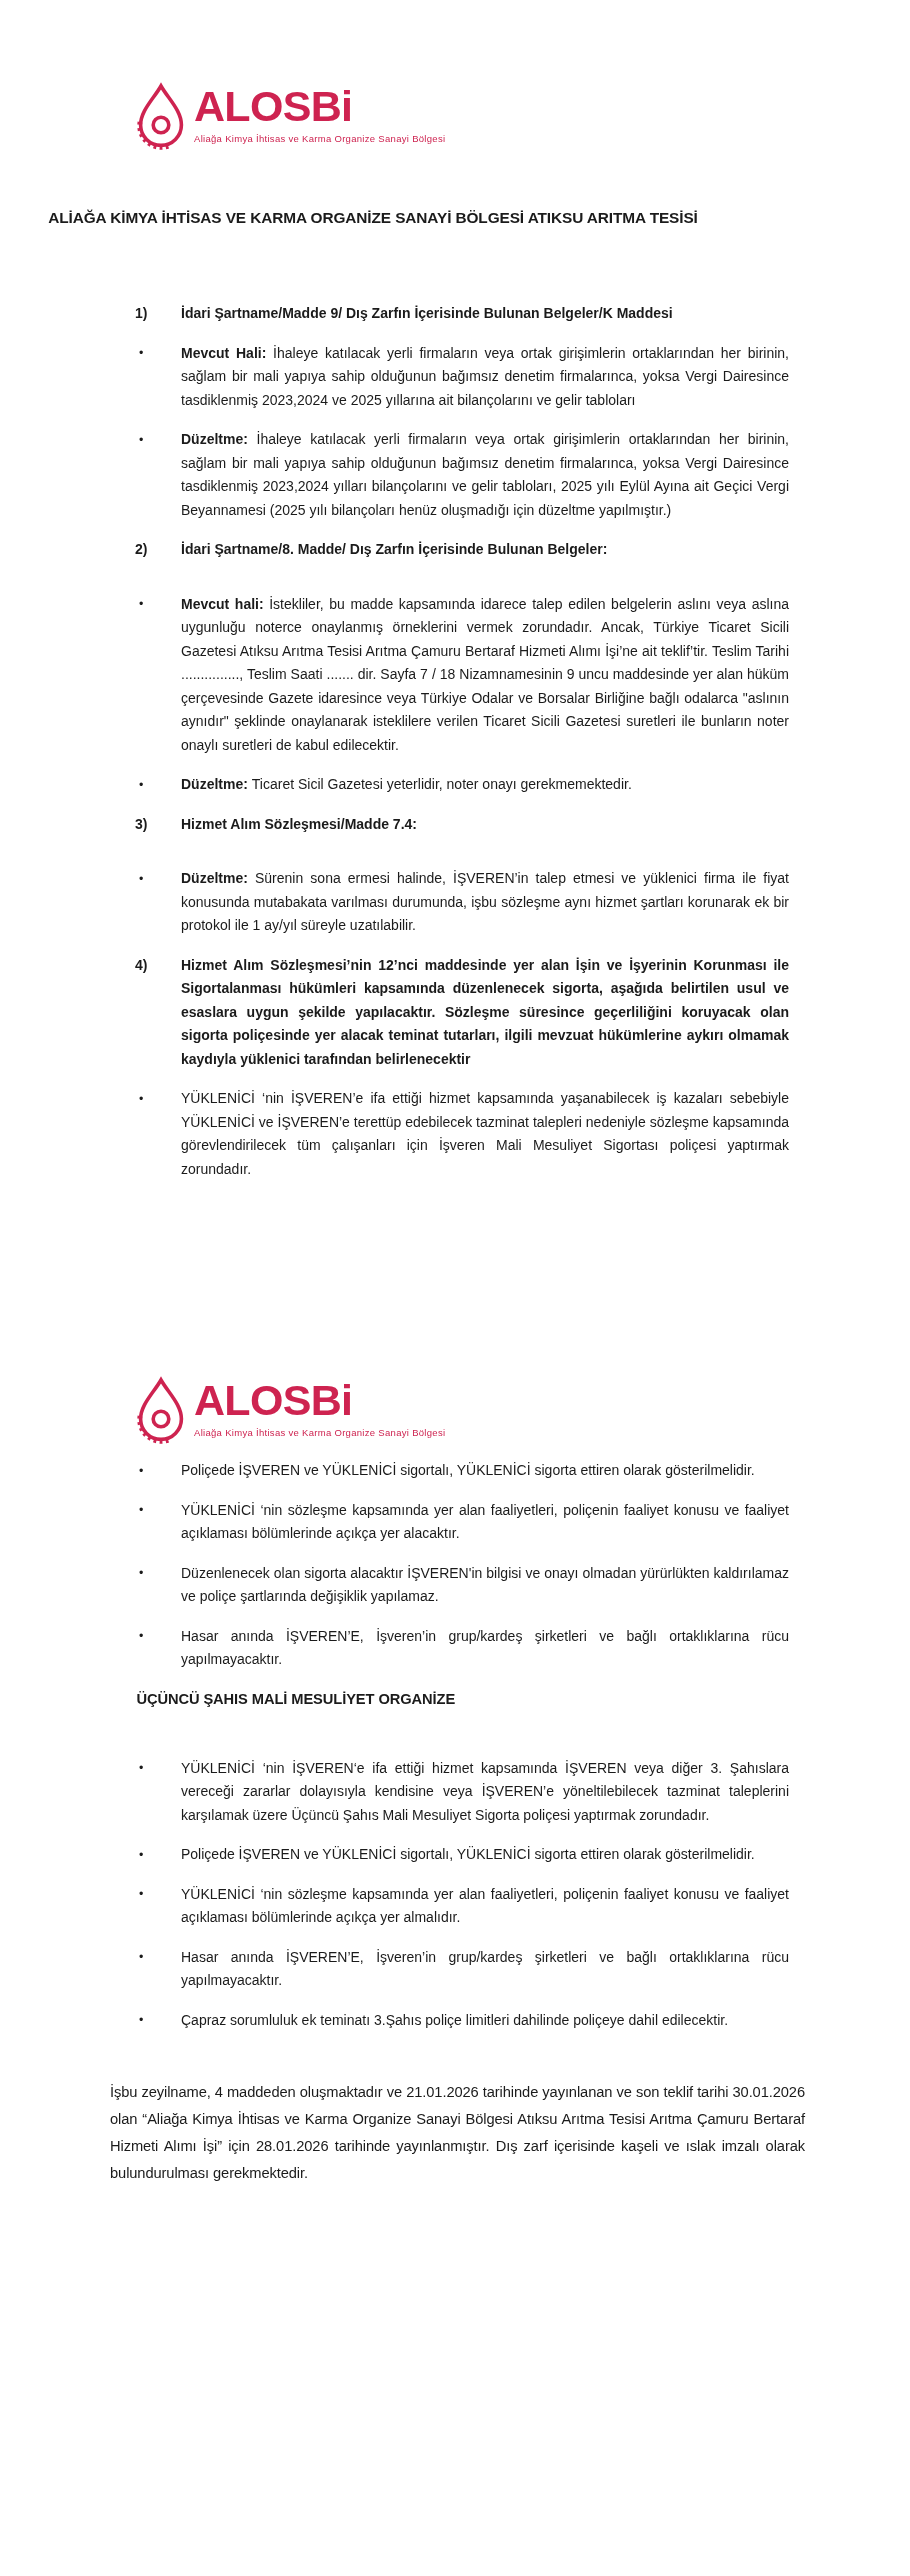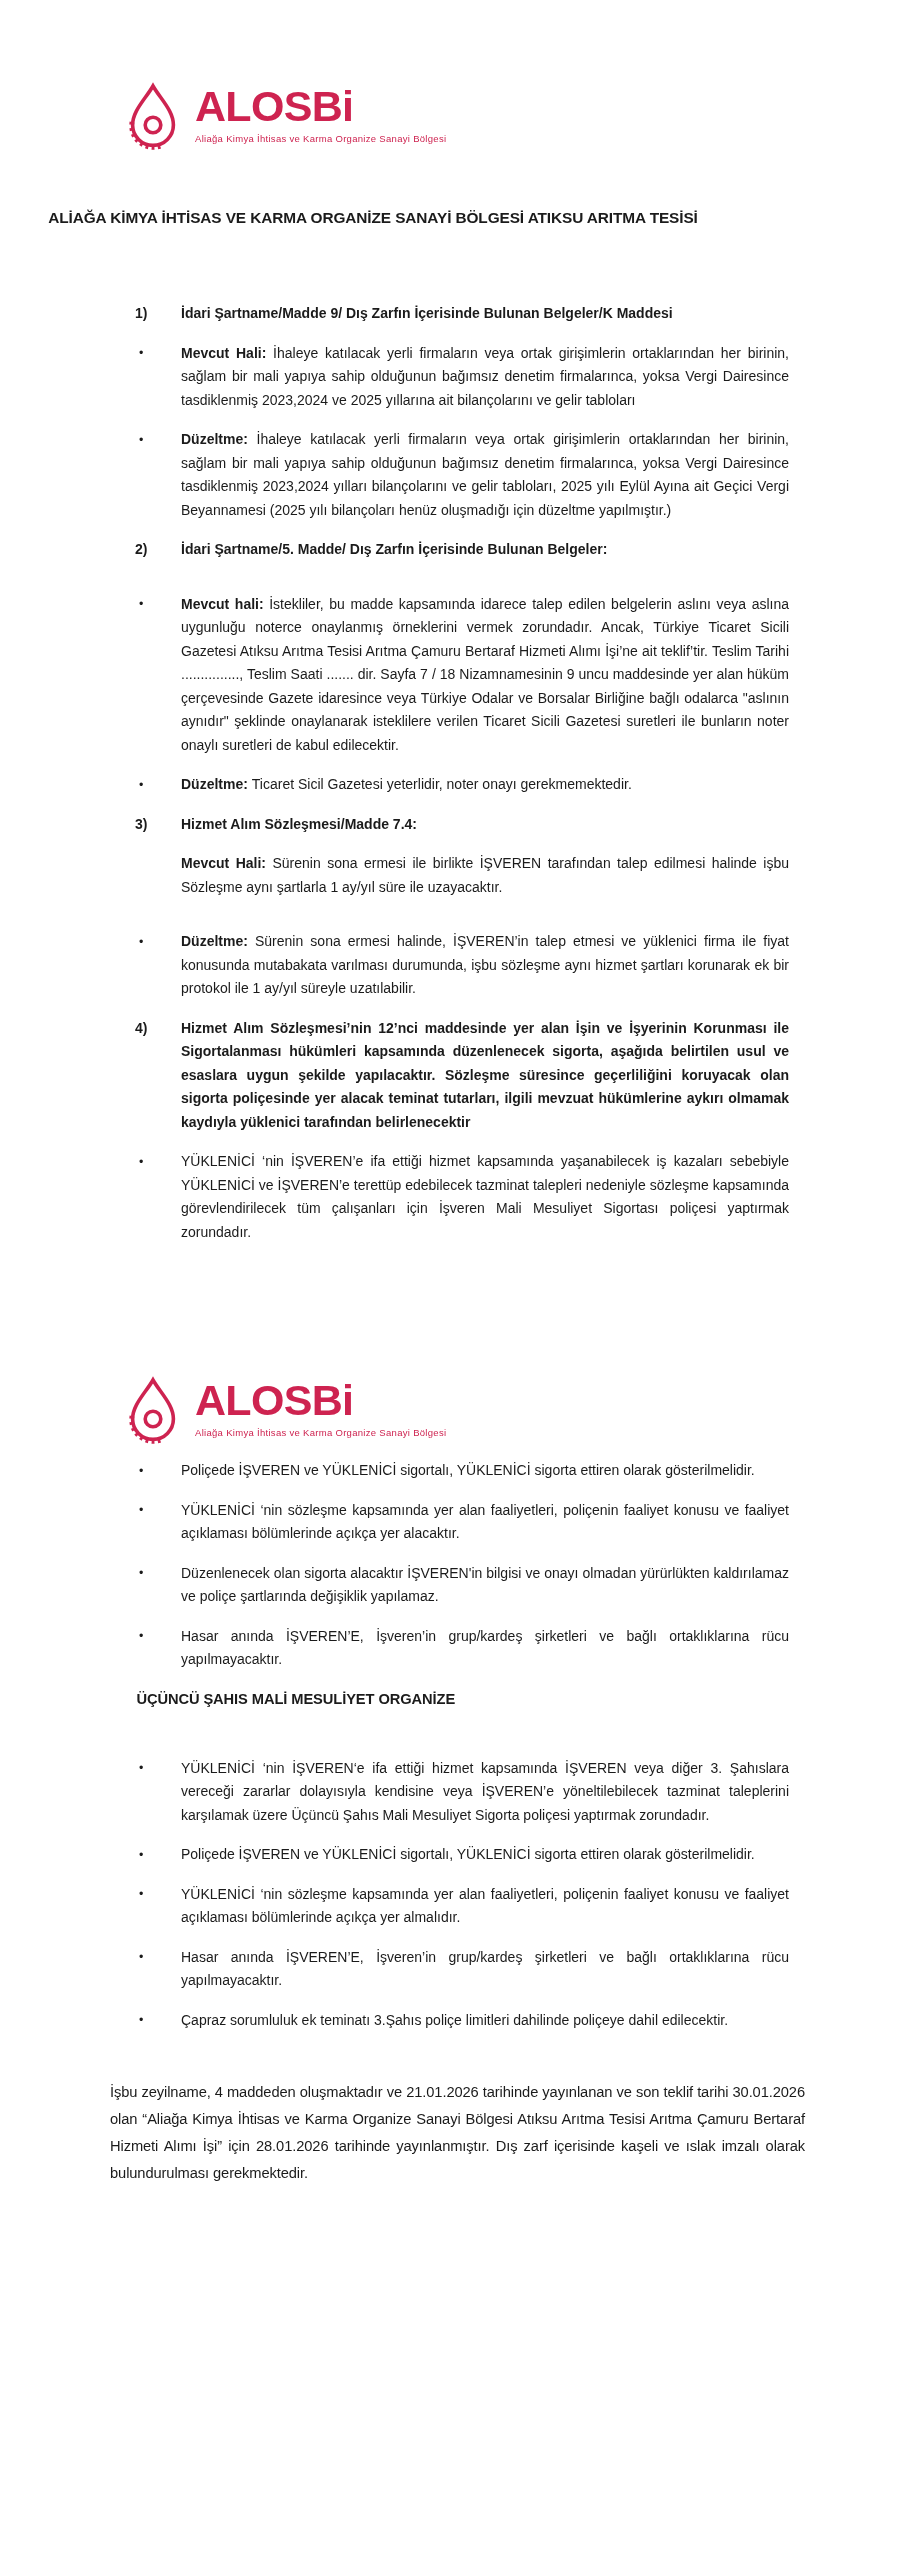--- a/index.html
+++ b/index.html
@@ -1,20 +1,20 @@
 <!DOCTYPE html>
 <html lang="tr" style="font-size:11.7px"><head>
 <meta charset="utf-8">
 <style>
   html,body{margin:0;padding:0;background:#ffffff;}
   body{font-family:"Liberation Sans","DejaVu Sans",sans-serif;color:#1b1b1b;}
   .page{position:relative;width:911px;height:2576px;background:#fff;overflow:hidden;}
 
   
-  .logo{position:absolute;left:126px;display:flex;align-items:flex-start;gap:15px;}
+  .logo{position:absolute;left:134px;display:flex;align-items:flex-start;gap:6px;}
   .logo.first{top:81px;}
   .logo.second{top:1375px;}
   .logo svg{width:54px;height:70px;display:block;}
   .logo .wordwrap{display:flex;flex-direction:column;}
   .logo .brand{font-size:43px;font-weight:800;letter-spacing:-0.7px;line-height:46px;margin-top:1.5px;}
   .logo .tagline{font-size:9.5px;letter-spacing:0.3px;margin-top:4.4px;}
 
   
   .title{position:absolute;top:208px;left:0;width:746px;text-align:center;
          font-size:15.4px;font-weight:700;line-height:20px;letter-spacing:-0.1px;}
@@ -67,36 +67,33 @@
       <div class="blk bullet">
         <span class="dot">•</span>
         <p><b>Mevcut Hali: </b>İhaleye katılacak yerli firmaların veya ortak girişimlerin ortaklarından her birinin, sağlam bir mali yapıya sahip olduğunun bağımsız denetim firmalarınca, yoksa Vergi Dairesince tasdiklenmiş 2023,2024 ve 2025 yıllarına ait bilançolarını ve gelir tabloları</p>
       </div>
       <div class="blk bullet">
         <span class="dot">•</span>
         <p><b>Düzeltme: </b>İhaleye katılacak yerli firmaların veya ortak girişimlerin ortaklarından her birinin, sağlam bir mali yapıya sahip olduğunun bağımsız denetim firmalarınca, yoksa Vergi Dairesince tasdiklenmiş 2023,2024 yılları bilançolarını ve gelir tabloları, 2025 yılı Eylül Ayına ait Geçici Vergi Beyannamesi (2025 yılı bilançoları henüz oluşmadığı için düzeltme yapılmıştır.)</p>
       </div>
       <div class="blk numbered">
         <span class="num">2)</span>
-        <p>İdari Şartname/5. Madde/ Dış Zarfın İçerisinde Bulunan Belgeler:</p>
+        <p>İdari Şartname/8. Madde/ Dış Zarfın İçerisinde Bulunan Belgeler:</p>
       </div>
       <div class="blk bullet spaced">
         <span class="dot">•</span>
         <p><b>Mevcut hali: </b>İstekliler, bu madde kapsamında idarece talep edilen belgelerin aslını veya aslına uygunluğu noterce onaylanmış örneklerini vermek zorundadır. Ancak, Türkiye Ticaret Sicili Gazetesi Atıksu Arıtma Tesisi Arıtma Çamuru Bertaraf Hizmeti Alımı İşi’ne ait teklif’tir. Teslim Tarihi ..............., Teslim Saati ....... dir. Sayfa 7 / 18 Nizamnamesinin 9 uncu maddesinde yer alan hüküm çerçevesinde Gazete idaresince veya Türkiye Odalar ve Borsalar Birliğine bağlı odalarca "aslının aynıdır" şeklinde onaylanarak isteklilere verilen Ticaret Sicili Gazetesi suretleri ile bunların noter onaylı suretleri de kabul edilecektir.</p>
       </div>
       <div class="blk bullet">
         <span class="dot">•</span>
         <p><b>Düzeltme: </b>Ticaret Sicil Gazetesi yeterlidir, noter onayı gerekmemektedir.</p>
       </div>
       <div class="blk numbered">
         <span class="num">3)</span>
         <p>Hizmet Alım Sözleşmesi/Madde 7.4:</p>
-      </div>
-      <div class="blk para">
-        <p><b>Mevcut Hali: </b>Sürenin sona ermesi ile birlikte İŞVEREN tarafından talep edilmesi halinde işbu Sözleşme aynı şartlarla 1 ay/yıl süre ile uzayacaktır.</p>
       </div>
       <div class="blk bullet spaced">
         <span class="dot">•</span>
         <p><b>Düzeltme: </b>Sürenin sona ermesi halinde, İŞVEREN’in talep etmesi ve yüklenici firma ile fiyat konusunda mutabakata varılması durumunda, işbu sözleşme aynı hizmet şartları korunarak ek bir protokol ile 1 ay/yıl süreyle uzatılabilir.</p>
       </div>
       <div class="blk numbered">
         <span class="num">4)</span>
         <p>Hizmet Alım Sözleşmesi’nin 12’nci maddesinde yer alan İşin ve İşyerinin Korunması ile Sigortalanması hükümleri kapsamında düzenlenecek sigorta, aşağıda belirtilen usul ve esaslara uygun şekilde yapılacaktır. Sözleşme süresince geçerliliğini koruyacak olan sigorta poliçesinde yer alacak teminat tutarları, ilgili mevzuat hükümlerine aykırı olmamak kaydıyla yüklenici tarafından belirlenecektir</p>
       </div>
       <div class="blk bullet">

